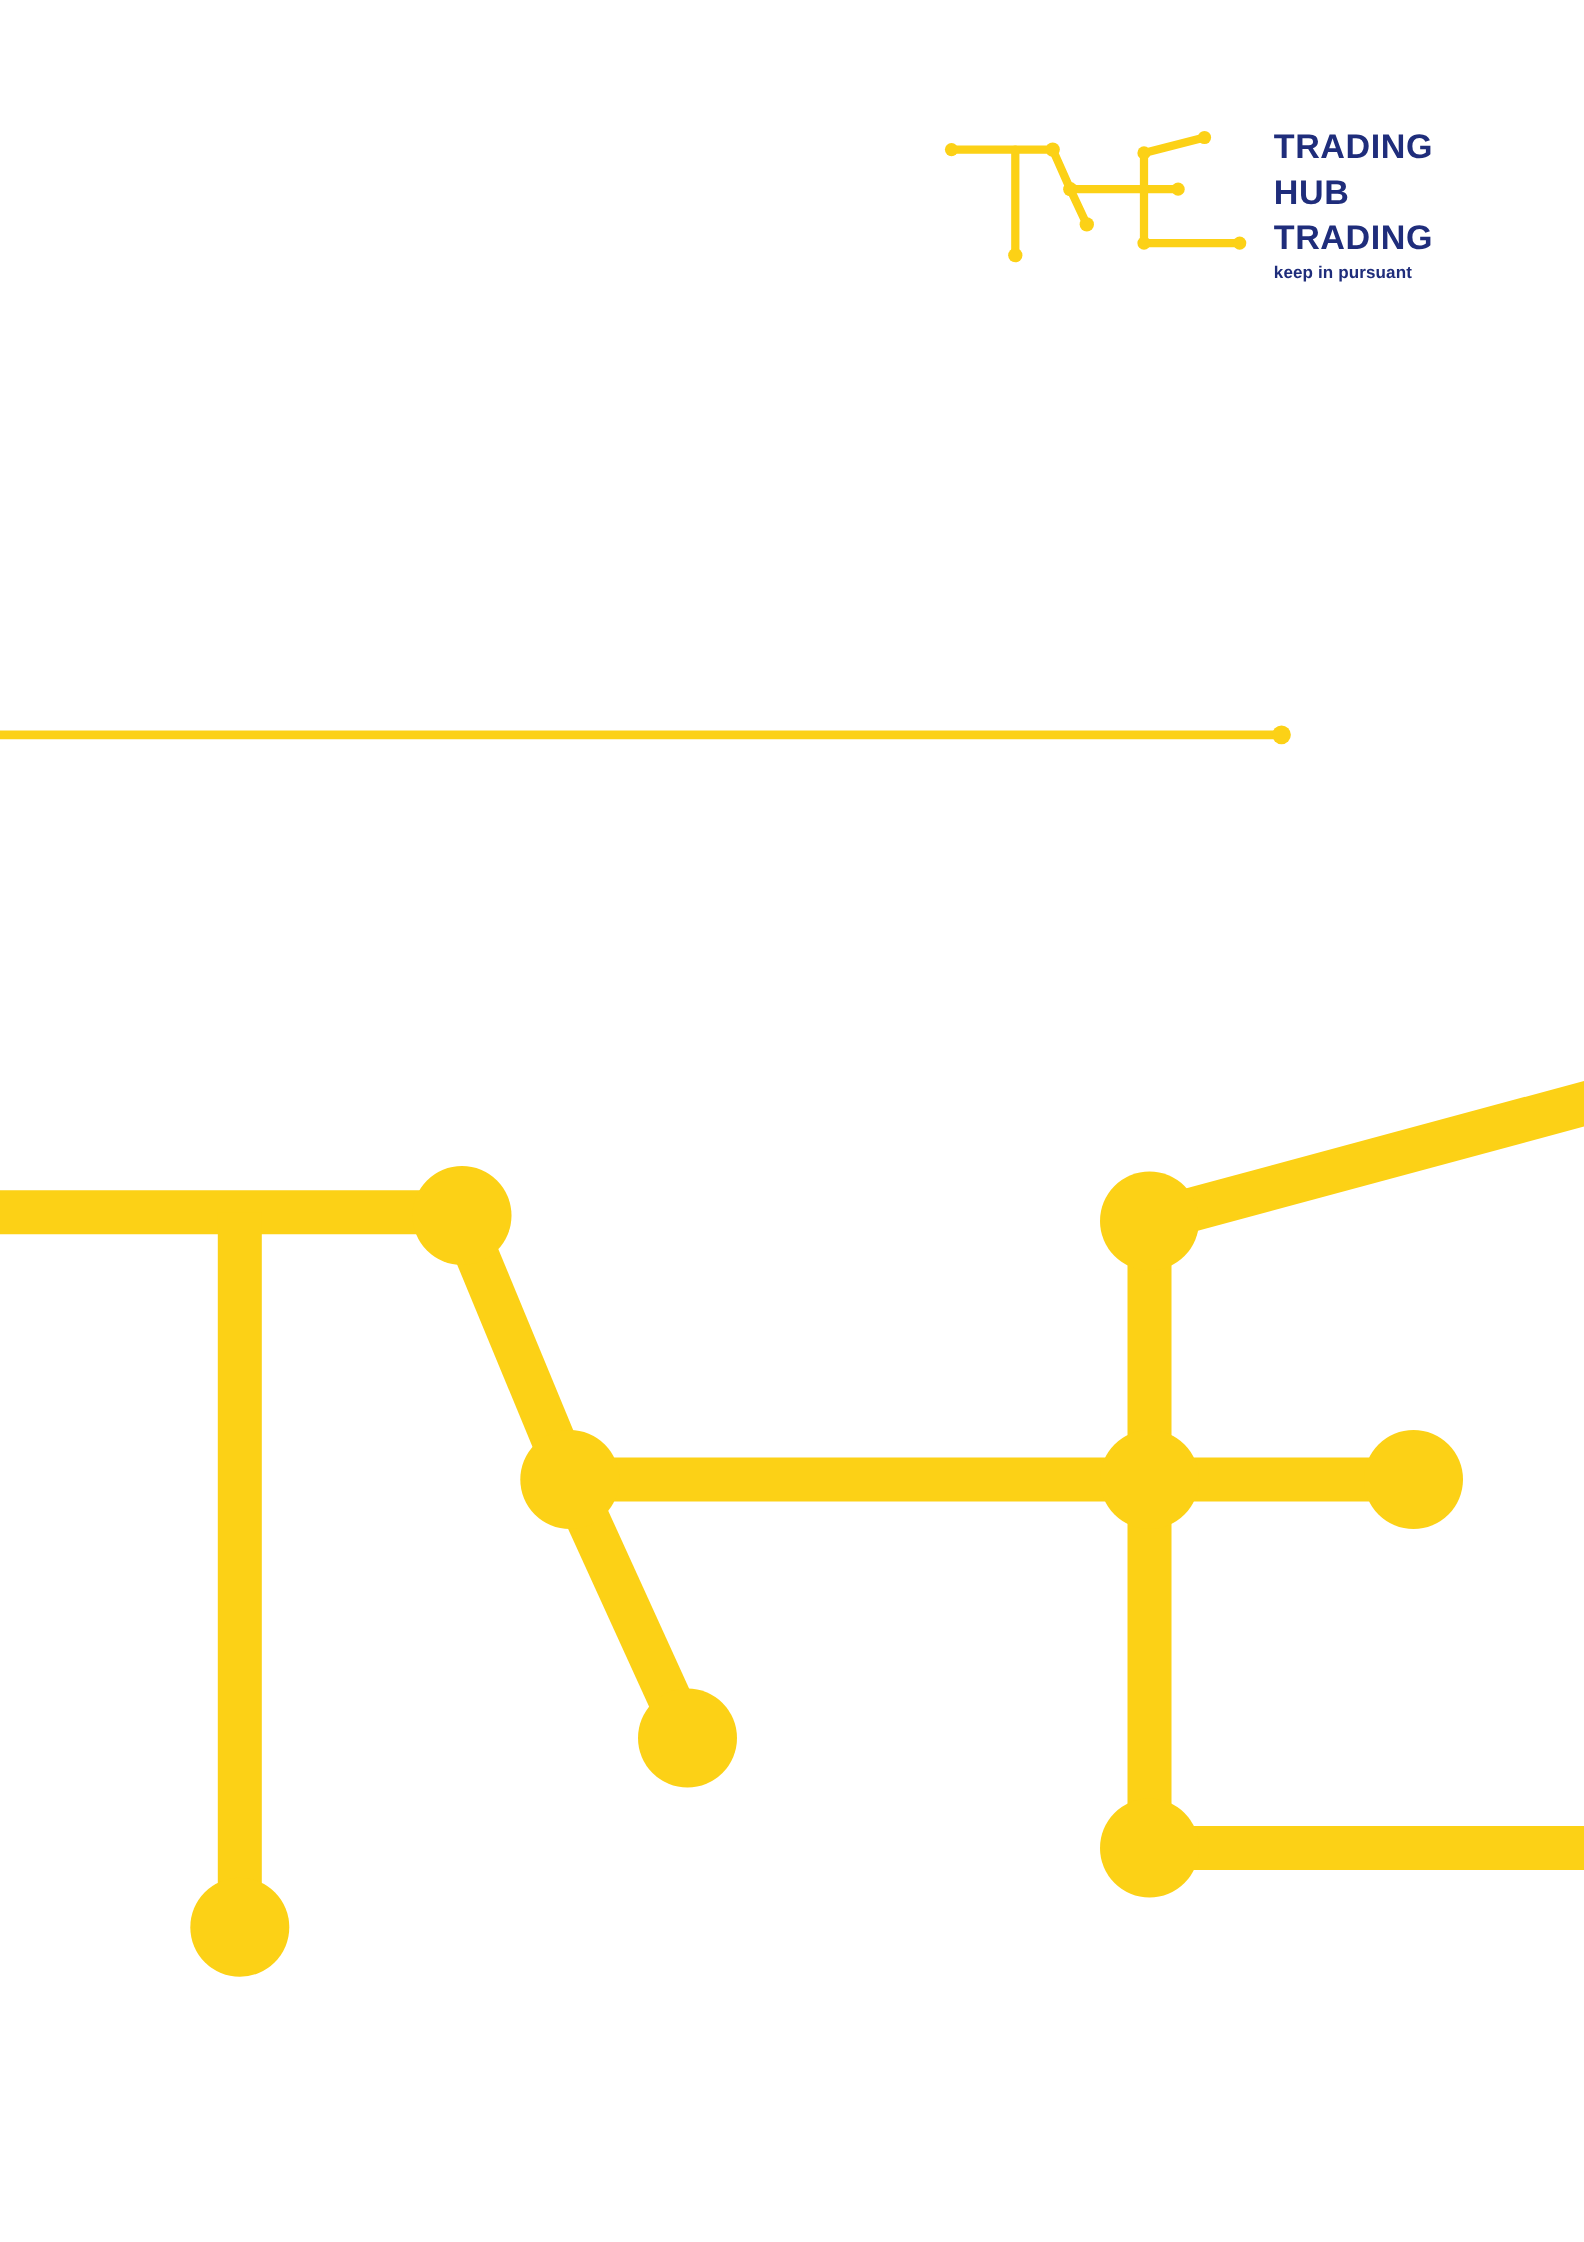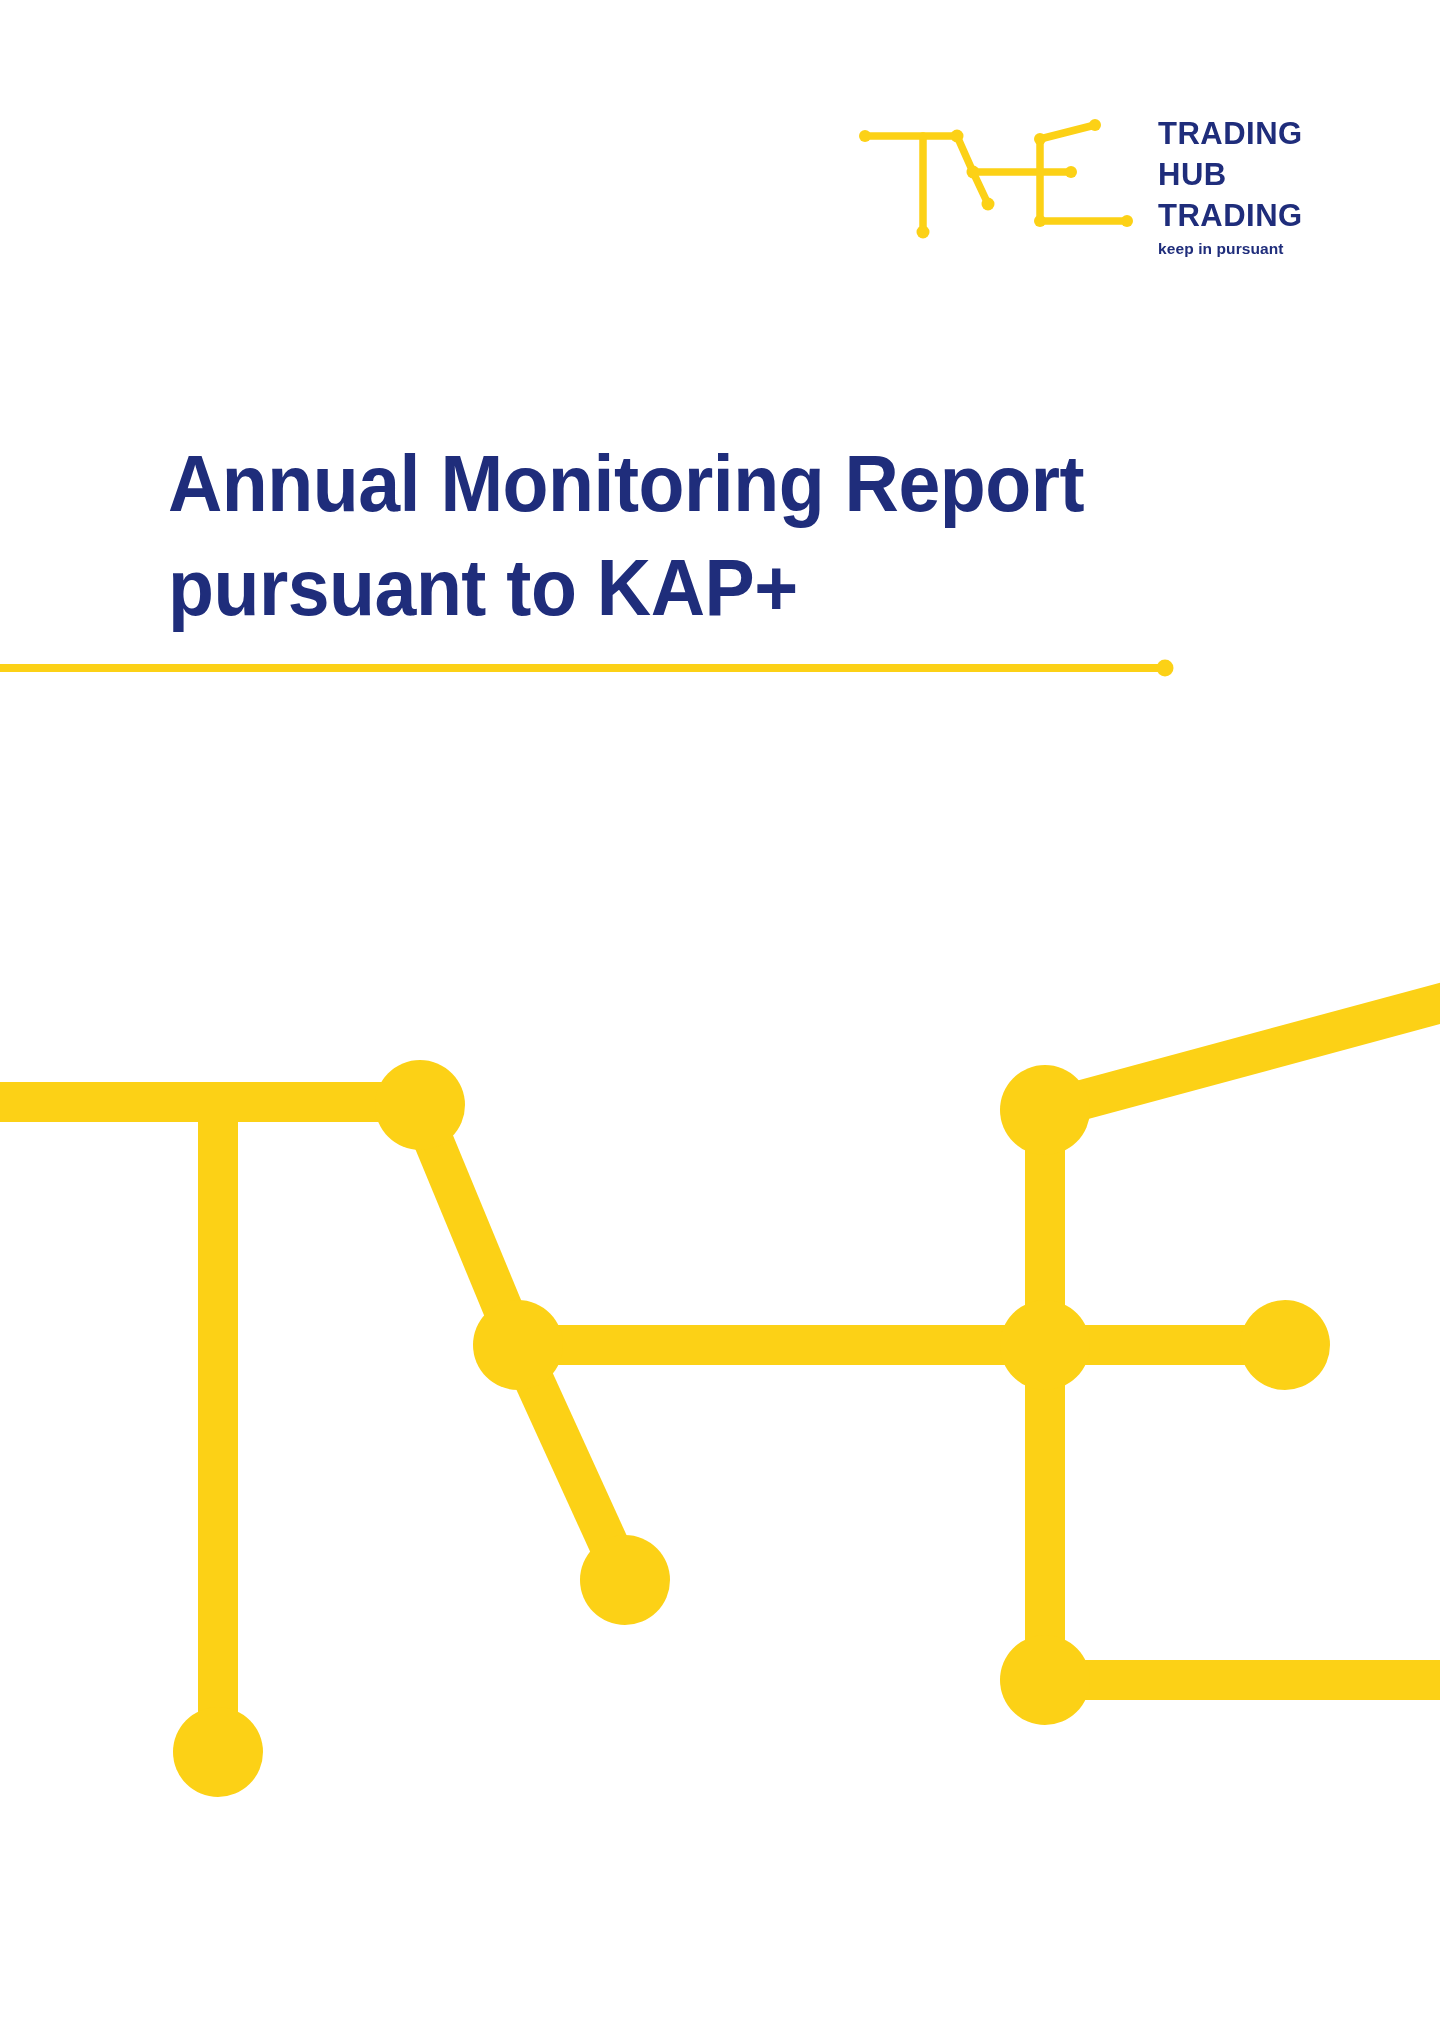--- a/index.html
+++ b/index.html
@@ -137,24 +137,20 @@
     </svg>
 
     <div id="logo-text">
       <span class="word">TRADING</span>
       <span class="word">HUB</span>
       <span class="word">TRADING</span>
       <span class="tagline">keep in pursuant</span>
     </div>
   </div>
 
-  <div id="title-block">
-    <span class="title-line">Annual Monitoring Report</span>
-    <span class="title-line">pursuant to KAP+</span>
-  </div>
 
   <svg id="title-rule" viewBox="0 0 1180 24" xmlns="http://www.w3.org/2000/svg">
     <line x1="0" y1="12" x2="1163" y2="12" stroke="#FCD116" stroke-width="8" stroke-linecap="round"></line>
     <circle cx="1165" cy="12" r="8.5" fill="#FCD116"></circle>
   </svg>
 
   <svg id="monogram" viewBox="0 0 1440 860" xmlns="http://www.w3.org/2000/svg">
     <g fill="none" stroke="#FCD116" stroke-width="40" stroke-linecap="butt" stroke-linejoin="round">
 
       <path d="M-20 142 L420 142"></path>

